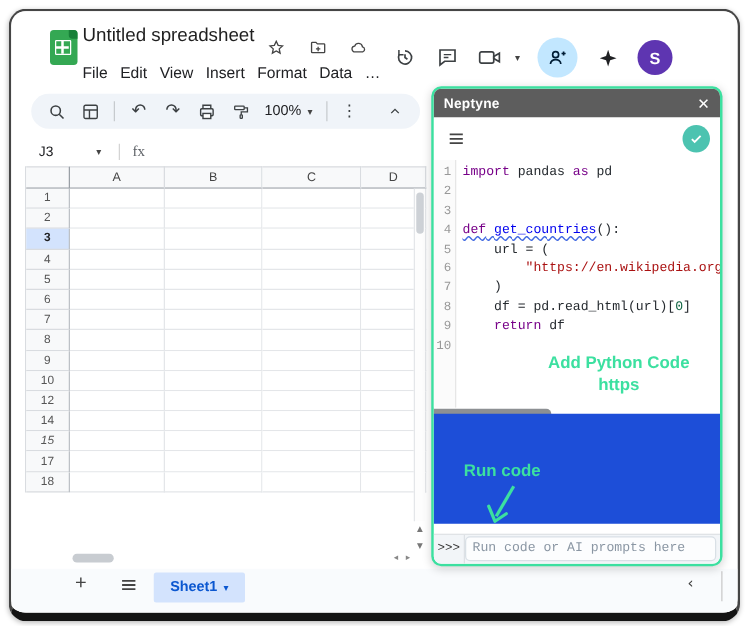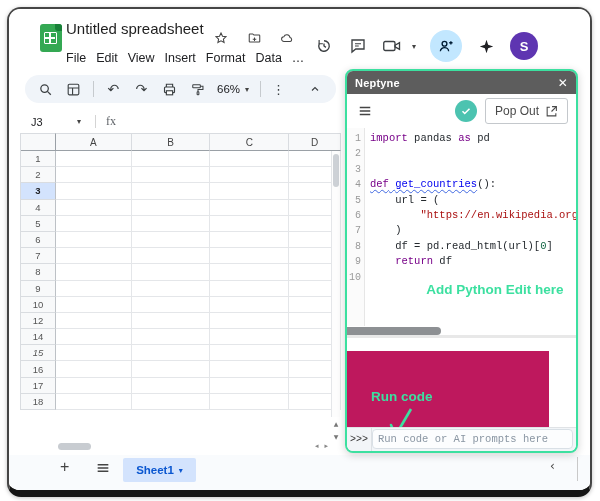--- a/index.html
+++ b/index.html
@@ -110,21 +110,21 @@
   .fn{color:#0000ee;}
   .st{color:#aa1111;}
   .nu{color:#116644;}
   .pl{color:#24292e;}
   .wavy{text-decoration:underline wavy #4169e1 1px;text-underline-offset:2px;}
   .code-annotation{position:absolute;left:78px;top:210px;width:140px;text-align:center;
     color:var(--accent-green);font-size:13.5px;font-weight:bold;line-height:18px;}
   .ed-hscroll{position:absolute;left:0;top:256px;width:229px;height:12px;}
   .ed-thumb{position:absolute;left:0;top:0;width:94px;height:8px;background:#8d9093;border-radius:0 4px 4px 0;}
   .ed-track{position:absolute;left:0;top:8px;width:100%;height:3px;background:#e8e8e8;}
-  .console{position:absolute;left:0;top:280px;width:202px;height:88px;background:#be185d;}
+  .console{position:absolute;left:0;top:260px;width:231px;height:88px;background:#1d4ed8;}
   .run-annotation{position:absolute;left:24px;top:38px;color:var(--accent-green);
     font-size:13.5px;font-weight:bold;}
   .run-arrow{position:absolute;left:38px;top:56px;}
   .repl{position:absolute;left:0;top:356px;width:229px;height:24px;border-top:1px solid #e0e3e6;
     background:#f2f5f8;display:flex;align-items:center;}
   .repl-prompt{width:25px;text-align:center;font-family:"Liberation Mono",monospace;font-size:10px;
     color:#333;border-right:1px solid #dde1e5;height:100%;display:flex;align-items:center;justify-content:center;}
   .repl-input{flex:1;height:20px;margin:0 3px 1px 0;border:1px solid #d9e0e6;border-radius:4px;
     background:#fcfdfe;font-family:"Liberation Mono",monospace;font-size:10.5px;color:#333;
     padding:0 5px;outline:none;}
@@ -230,21 +230,21 @@
           </svg>
       </span>
       <span class="ticon">
         <svg width="14" height="15" viewBox="0 0 24 24" fill="none" stroke="#3c4043" stroke-width="1.8">
             <rect x="3" y="4" width="13" height="5" rx="1"></rect>
             <path d="M16 6.5h4.5V12H12v4"></path>
             <rect x="10.5" y="16" width="3" height="5" rx="1"></rect>
           </svg>
       </span>
       <span class="zoom-box">
-        <span>66%</span>
+        <span>100%</span>
         <span class="caret">▾</span>
       </span>
       <span class="tb-divider"></span>
       <span class="dots glyph">⋮</span>
       <span class="tb-spacer"></span>
       <span class="ticon">
         <svg width="12" height="12" viewBox="0 0 24 24" fill="none" stroke="#3c4043" stroke-width="2.2">
             <path d="M6 15l6-6 6 6"></path>
           </svg>
       </span>
@@ -344,27 +344,20 @@
         </div>
         <div class="g-row" style="height: 16.2px;">
           <div class="row-hdr">14</div>
           <div class="cell" style="width: 76px;"></div>
           <div class="cell" style="width: 79px;"></div>
           <div class="cell" style="width: 79px;"></div>
           <div class="cell" style="width: 52px;"></div>
         </div>
         <div class="g-row" style="height: 16.2px; font-style: italic;">
           <div class="row-hdr">15</div>
-          <div class="cell" style="width: 76px;"></div>
-          <div class="cell" style="width: 79px;"></div>
-          <div class="cell" style="width: 79px;"></div>
-          <div class="cell" style="width: 52px;"></div>
-        </div>
-        <div class="g-row" style="height: 16.2px;">
-          <div class="row-hdr">16</div>
           <div class="cell" style="width: 76px;"></div>
           <div class="cell" style="width: 79px;"></div>
           <div class="cell" style="width: 79px;"></div>
           <div class="cell" style="width: 52px;"></div>
         </div>
         <div class="g-row" style="height: 16.2px;">
           <div class="row-hdr">17</div>
           <div class="cell" style="width: 76px;"></div>
           <div class="cell" style="width: 79px;"></div>
           <div class="cell" style="width: 79px;"></div>
@@ -412,46 +405,38 @@
         <span class="ticon">
           <svg width="16" height="14" viewBox="0 0 24 24" fill="none" stroke="#444" stroke-width="2.4">
               <path d="M3 6h18M3 12h18M3 18h18"></path>
             </svg>
         </span>
         <span class="check-circle">
           <svg width="12" height="12" viewBox="0 0 24 24" fill="none" stroke="#fff" stroke-width="3">
               <path d="M5 12.5l4.5 4.5L19 7.5"></path>
             </svg>
         </span>
-        <button class="popout-btn">
-          <span>Pop Out</span>
-          <svg width="13" height="13" viewBox="0 0 24 24" fill="none" stroke="#4a4a4a" stroke-width="2">
-              <path d="M9 4H4v16h16v-5"></path>
-              <path d="M13 3h8v8"></path>
-              <path d="M21 3l-9 9"></path>
-            </svg>
-        </button>
       </div>
 
       <div class="code-area">
         <div class="gutter" id="gutter">
             <div>1</div>
             <div>2</div>
             <div>3</div>
             <div>4</div>
             <div>5</div>
             <div>6</div>
             <div>7</div>
             <div>8</div>
             <div>9</div>
             <div>10</div>
           </div>
         <div class="code-lines" id="codelines"><div class="code-line"><span class="kw">import</span><span class="pl"> pandas </span><span class="kw">as</span><span class="pl"> pd</span></div><div class="code-line">&nbsp;</div><div class="code-line">&nbsp;</div><div class="code-line"><span class="kw wavy">def</span><span class="pl wavy"> </span><span class="fn wavy">get_countries</span><span class="pl">():</span></div><div class="code-line"><span class="pl">    url = (</span></div><div class="code-line"><span class="pl">        </span><span class="st">"https://en.wikipedia.org/w</span></div><div class="code-line"><span class="pl">    )</span></div><div class="code-line"><span class="pl">    df = pd.read_html(url)[</span><span class="nu">0</span><span class="pl">]</span></div><div class="code-line"><span class="pl">    </span><span class="kw">return</span><span class="pl"> df</span></div><div class="code-line">&nbsp;</div></div>
       </div>
-      <div class="code-annotation">Add Python Edit here</div>
+      <div class="code-annotation">Add Python Code https</div>
 
       <div class="ed-hscroll">
         <div class="ed-thumb"></div>
         <div class="ed-track"></div>
       </div>
 
       <div class="console">
         <div class="run-annotation">Run code</div>
         <svg class="run-arrow" width="32" height="36" viewBox="0 0 32 36">
           <path d="M26 2 L12 26" stroke="#3ce0a0" stroke-width="2.6" fill="none"></path>

